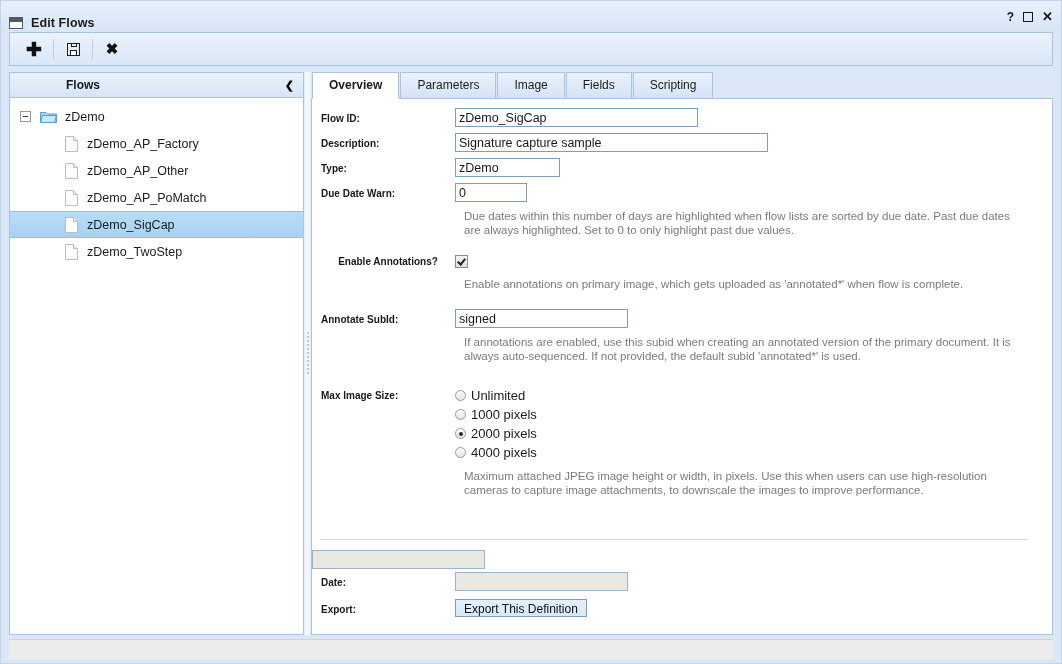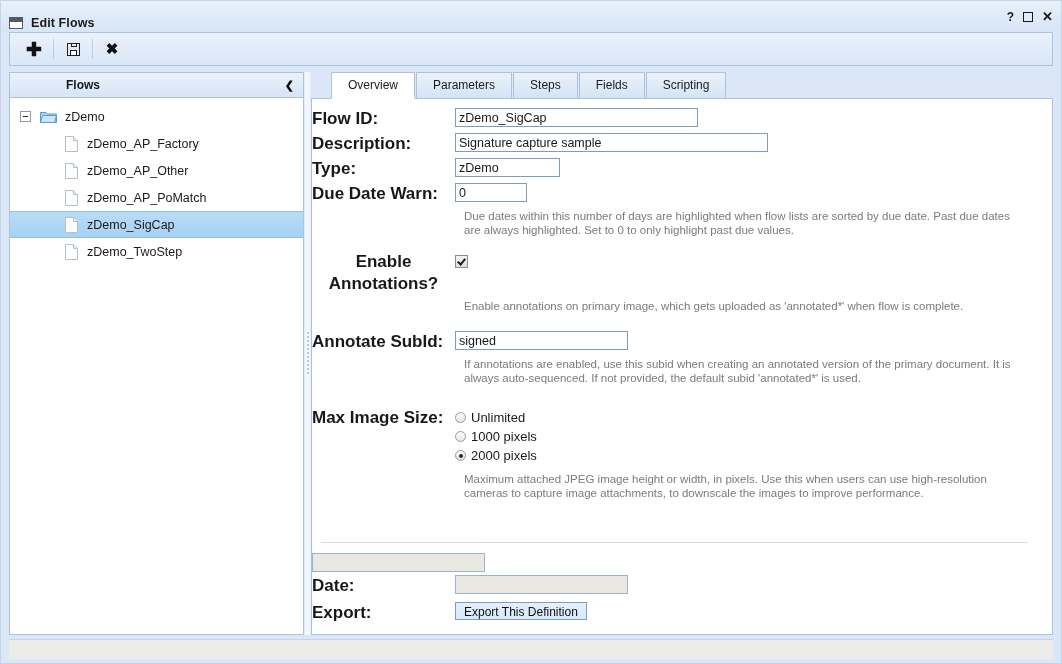--- a/index.html
+++ b/index.html
@@ -282,27 +282,26 @@
     color: #1b1b1b;
     background: linear-gradient(to bottom, #eaf2fc 0%, #dfeaf8 55%, #d3e3f5 100%);
     border: 1px solid #a9c3e0;
     border-bottom: none;
     margin-right: 1px;
     cursor: pointer;
     white-space: nowrap;
   }
   .tab.active {
     background: #ffffff;
-    font-weight: normal;
+    font-weight: bold;
     position: relative;
     top: 1px;
     height: 27px;
     line-height: 25px;
     border-bottom: 1px solid #ffffff;
-    margin-left: 19px;
   }
   .tabpanel {
     flex: 1;
     background: #ffffff;
     border: 1px solid #a9c3e0;
     border-top: none;
     box-sizing: border-box;
     overflow: hidden;
     position: relative;
     display: flex;
@@ -315,23 +314,24 @@
     flex: 1;
   }
   .frow {
     display: flex;
     align-items: flex-start;
     margin-bottom: 3px;
   }
   .flabel {
     width: 143px;
     min-width: 143px;
+    padding-left: 9px;
     box-sizing: border-box;
     font-weight: bold;
-    font-size: 17px;
+    font-size: 10px;
     color: #16181b;
     line-height: 22px;
   }
   .fctl { flex: 1; min-width: 0; }
   input.txt {
     font-family: "Liberation Sans", sans-serif;
     font-size: 12.5px;
     color: #16181b;
     height: 19px;
     box-sizing: border-box;
@@ -538,21 +538,21 @@
 
       <div class="splitter">
         <div class="grip"></div>
       </div>
 
       <div class="right-panel">
 
         <div class="tabbar">
           <div class="tab active">Overview</div>
           <div class="tab">Parameters</div>
-          <div class="tab">Steps</div>
+          <div class="tab">Image</div>
           <div class="tab">Fields</div>
           <div class="tab">Scripting</div>
         </div>
 
         <div class="tabpanel">
           <div class="form">
 
             <div class="frow">
               <div class="flabel">Flow ID:</div>
               <div class="fctl">
@@ -606,20 +606,24 @@
                   <span class="radio-label">Unlimited</span>
                 </div>
                 <div class="radio-row">
                   <span class="radio"></span>
                   <span class="radio-label">1000 pixels</span>
                 </div>
                 <div class="radio-row">
                   <span class="radio on"></span>
                   <span class="radio-label">2000 pixels</span>
                 </div>
+                <div class="radio-row">
+                  <span class="radio"></span>
+                  <span class="radio-label">4000 pixels</span>
+                </div>
               </div>
             </div>
             <div class="hint" style="margin-top:7px;">Maximum attached JPEG image height or width, in pixels. Use this when users can use high-resolution cameras to capture image attachments, to downscale the images to improve performance.</div>
 
             <div class="divider" style="margin-top:42px;"></div>
 
             <div class="bottom-block">
               <div class="frow">
                 <div class="fctl">
                   <input class="txt ro" type="text" readonly="" value="" style="">

